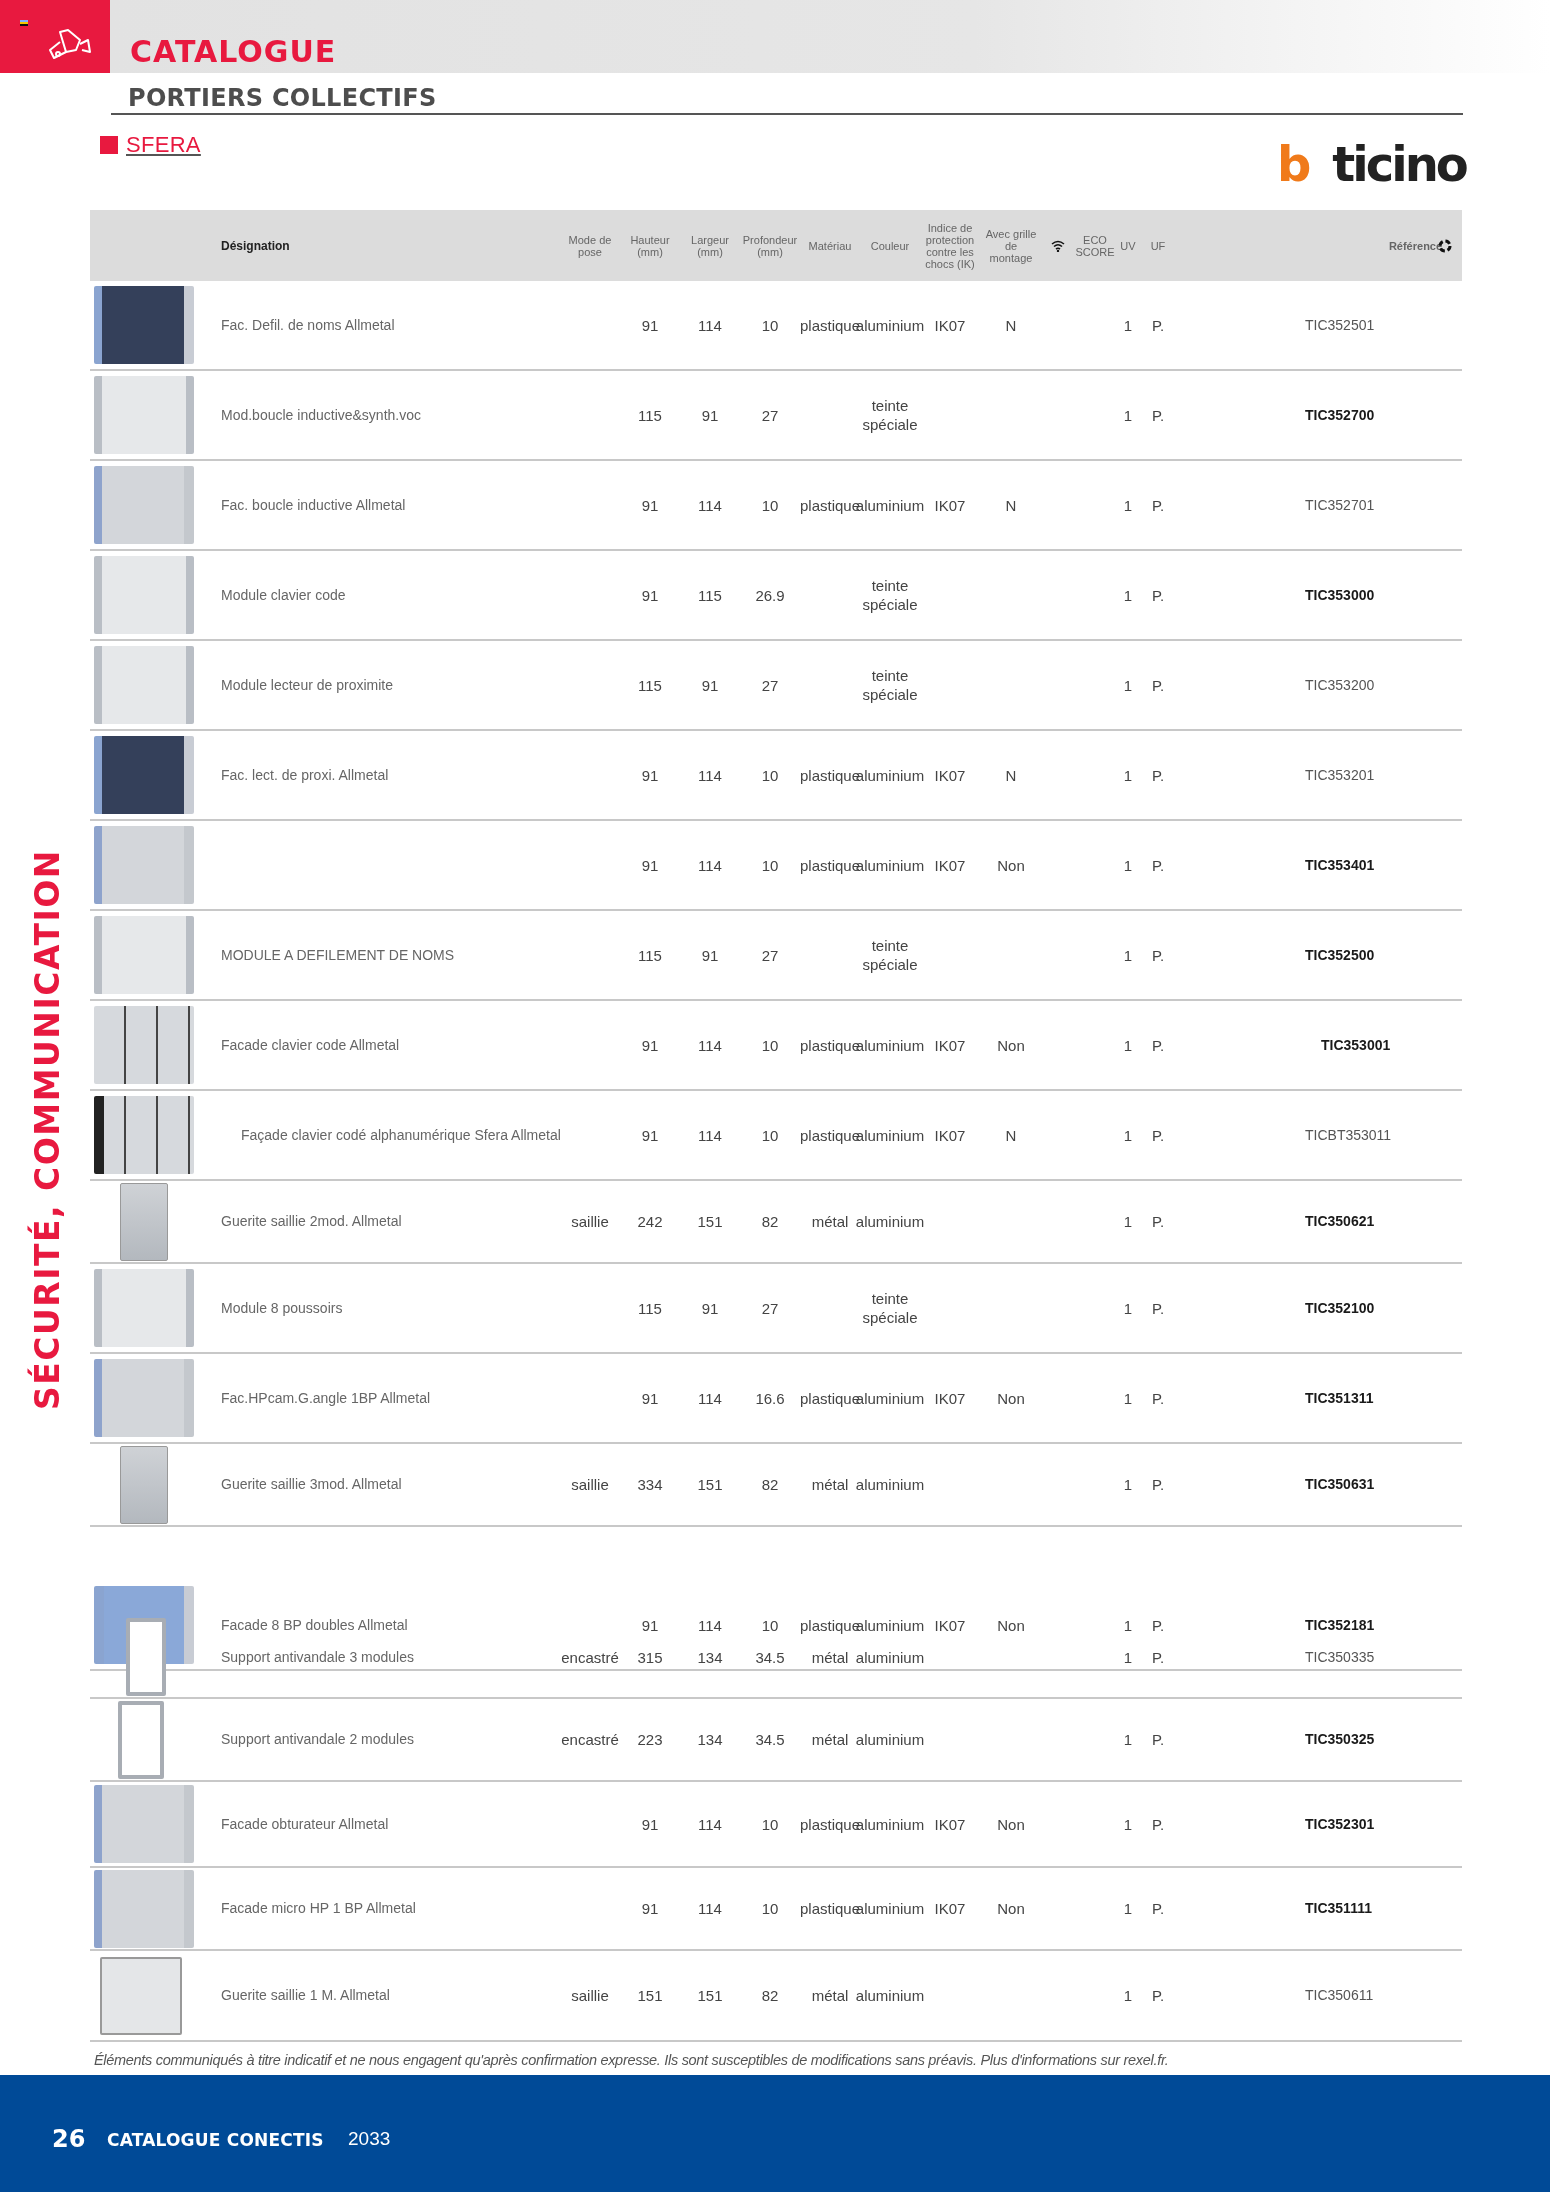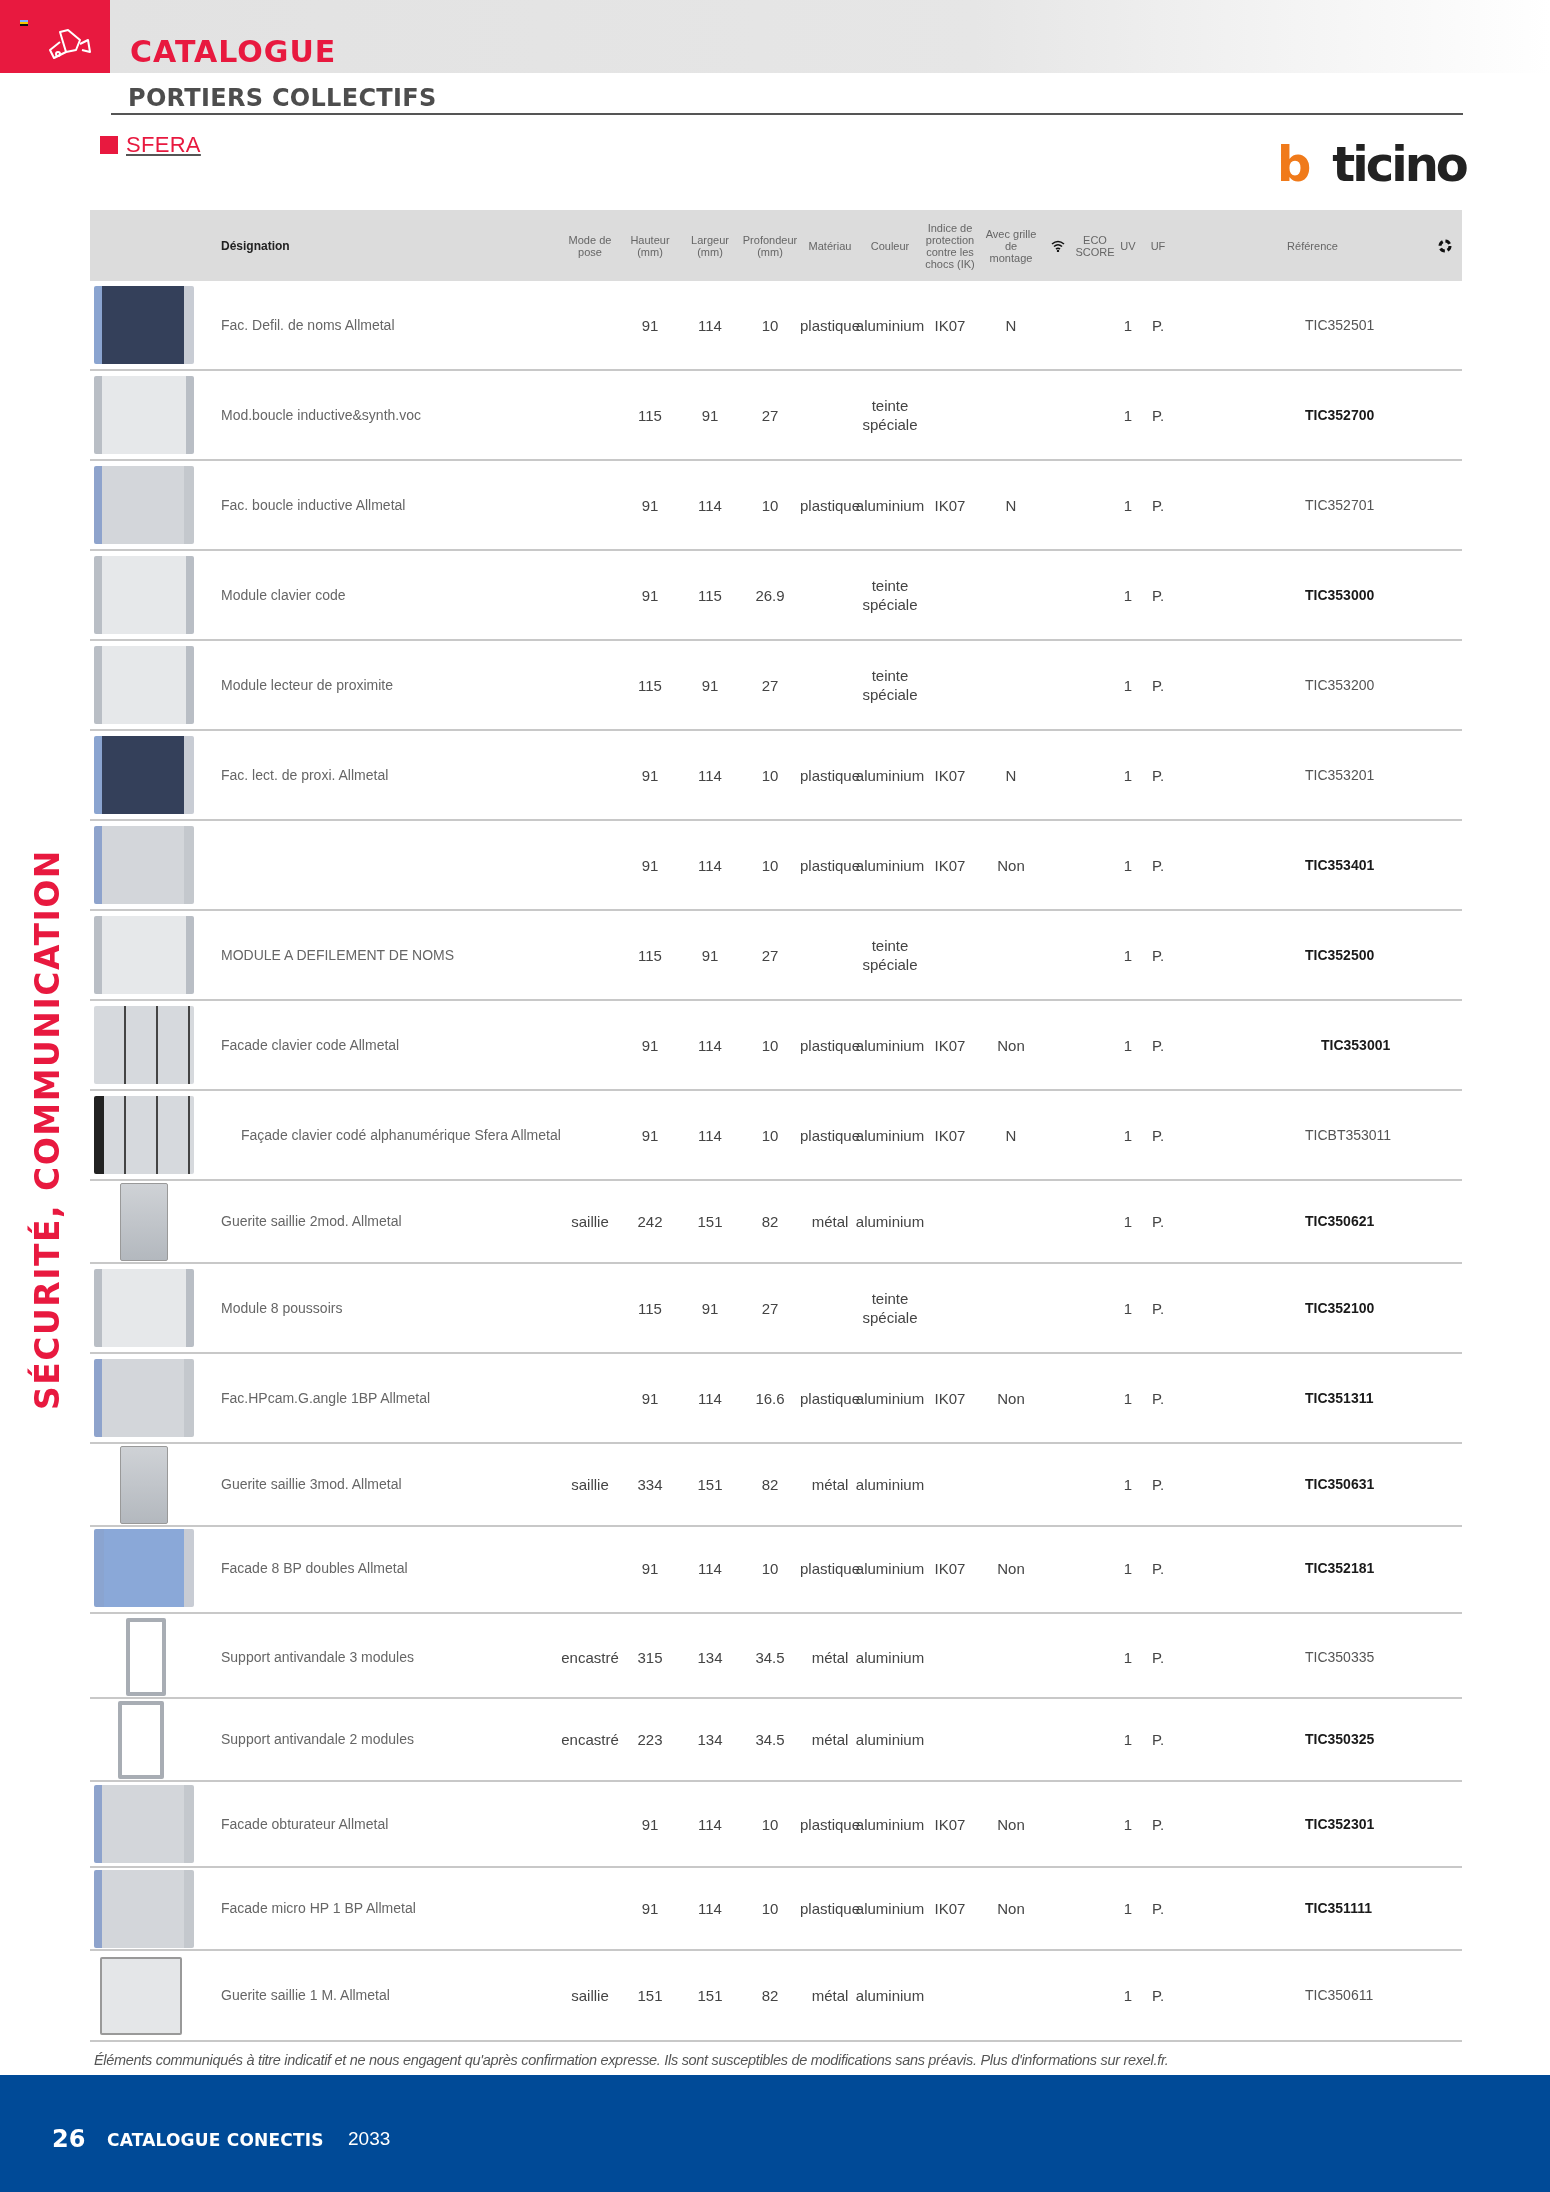--- a/index.html
+++ b/index.html
@@ -102,21 +102,21 @@
     <svg width="14" height="12" viewBox="0 0 14 12">
         <path d="M1 4 Q7 -1 13 4" stroke="#111" stroke-width="1.6" fill="none"></path>
         <path d="M3 6.5 Q7 3 11 6.5" stroke="#111" stroke-width="1.6" fill="none"></path>
         <path d="M5 9 Q7 7.5 9 9" stroke="#111" stroke-width="1.6" fill="none"></path>
         <circle cx="7" cy="11" r="1.2" fill="#111"></circle>
       </svg>
   </div>
   <div class="th" style="left:985px;width:40px;">ECO SCORE</div>
   <div class="th" style="left:1028px;width:20px;">UV</div>
   <div class="th" style="left:1058px;width:20px;">UF</div>
-  <div class="th" style="left:1185px;width:75px;">Référence</div>
+  <div class="th" style="left:1288px;width:75px;font-weight:bold;">Référence</div>
   <div class="th" style="left:1345px;width:20px;">
     <svg width="14" height="14" viewBox="0 0 14 14">
         <circle cx="7" cy="7" r="5" fill="none" stroke="#111" stroke-width="3" stroke-dasharray="5 2.8"></circle>
       </svg>
   </div>
 </div>
 
 <div id="tbody">
     <div class="row" style="top: 281px; height: 90px;">
       <div class="thumb blue"></div>
@@ -320,21 +320,21 @@
       <div class="cell" style="left: 596px; width: 48px;">151</div>
       <div class="cell" style="left: 652px; width: 56px;">82</div>
       <div class="cell" style="left: 712px; width: 56px;">métal</div>
       <div class="cell" style="left: 772px; width: 56px;">aluminium</div>
       <div class="cell" style="left: 832px; width: 56px;"></div>
       <div class="cell" style="left: 892px; width: 58px;"></div>
       <div class="cell" style="left: 1028px; width: 20px;">1</div>
       <div class="cell" style="left: 1058px; width: 20px;">P.</div>
       <div class="cell ref b" style="left: 1215px; width: 120px;">TIC350631</div>
     </div>
-    <div class="row" style="top: 1524px; height: 90px;">
+    <div class="row" style="top: 1581px; height: 90px;">
       <div class="thumb bluepanel"></div>
       <div class="cell desig" style="left: 131px; width: 340px;">Facade 8 BP doubles Allmetal</div>
       <div class="cell" style="left: 475px; width: 50px;"></div>
       <div class="cell" style="left: 536px; width: 48px;">91</div>
       <div class="cell" style="left: 596px; width: 48px;">114</div>
       <div class="cell" style="left: 652px; width: 56px;">10</div>
       <div class="cell" style="left: 712px; width: 56px;">plastique</div>
       <div class="cell" style="left: 772px; width: 56px;">aluminium</div>
       <div class="cell" style="left: 832px; width: 56px;">IK07</div>
       <div class="cell" style="left: 892px; width: 58px;">Non</div>

